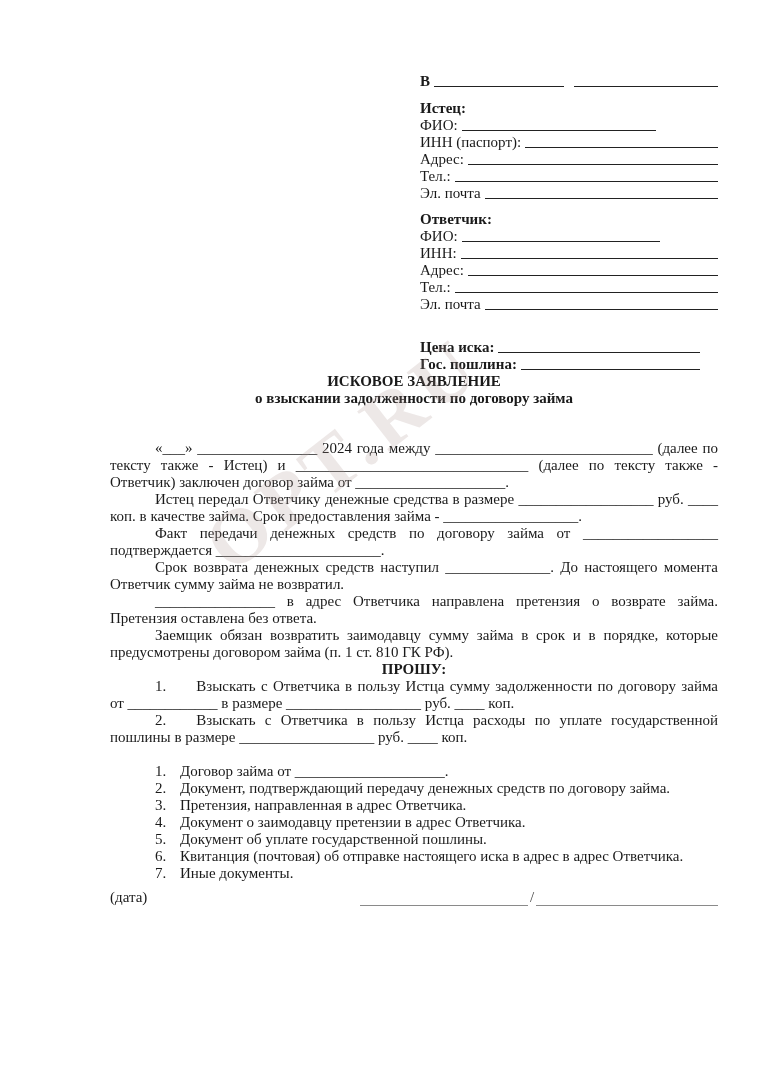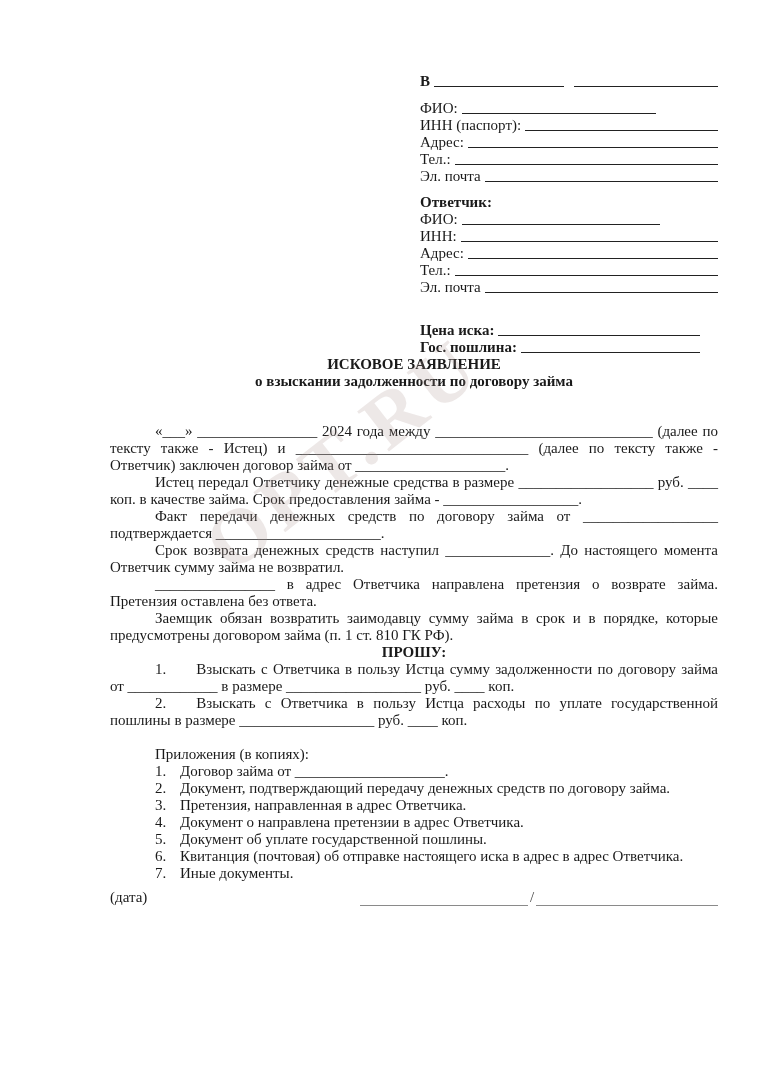--- a/index.html
+++ b/index.html
@@ -93,20 +93,21 @@
 
     <div class="head-block">
 
       <div class="frow court-row">
         <span class="lbl bold">В</span>
         <span class="fill fixed first"></span>
         <span class="fill second"></span>
       </div>
 
       <div class="plaintiff-block">
+        <div class="party-title">Истец:</div>
         <div class="frow">
           <span class="lbl">ФИО:</span>
           <span class="fill fio-short-p"></span>
         </div>
         <div class="frow">
           <span class="lbl">ИНН (паспорт):</span>
           <span class="fill"></span>
         </div>
         <div class="frow">
           <span class="lbl">Адрес:</span>
@@ -172,25 +173,24 @@
       <p class="para">________________ в адрес Ответчика направлена претензия о возврате займа. Претензия оставлена без ответа.</p>
       <p class="para">Заемщик обязан возвратить заимодавцу сумму займа в срок и в порядке, которые предусмотрены договором займа (п. 1 ст. 810 ГК РФ).</p>
 
       <div class="heading-center">ПРОШУ:</div>
 
       <p class="req-item"><span class="num">1.</span><span>Взыскать с Ответчика в пользу Истца сумму задолженности по договору займа от ____________ в размере __________________ руб. ____ коп.</span></p>
       <p class="req-item"><span class="num">2.</span><span>Взыскать с Ответчика в пользу Истца расходы по уплате государственной пошлины в размере __________________ руб. ____ коп.</span></p>
     </div>
 
     <div class="attachments-block">
-      <div class="att-heading">Приложения (в копиях):</div>
       <div class="att-item"><span class="anum">1.</span><span>Договор займа от ____________________.</span></div>
       <div class="att-item"><span class="anum">2.</span><span>Документ, подтверждающий передачу денежных средств по договору займа.</span></div>
       <div class="att-item"><span class="anum">3.</span><span>Претензия, направленная в адрес Ответчика.</span></div>
-      <div class="att-item"><span class="anum">4.</span><span>Документ о направлена претензии в адрес Ответчика.</span></div>
+      <div class="att-item"><span class="anum">4.</span><span>Документ о заимодавцу претензии в адрес Ответчика.</span></div>
       <div class="att-item"><span class="anum">5.</span><span>Документ об уплате государственной пошлины.</span></div>
       <div class="att-item"><span class="anum">6.</span><span>Квитанция (почтовая) об отправке настоящего иска в адрес в адрес Ответчика.</span></div>
       <div class="att-item"><span class="anum">7.</span><span>Иные документы.</span></div>
     </div>
 
     <div class="footer-row">
       <span class="date-label">(дата)</span>
       <span class="sig-wrap">
         <span class="sig-line one"></span>
         <span class="sig-slash">/</span>

